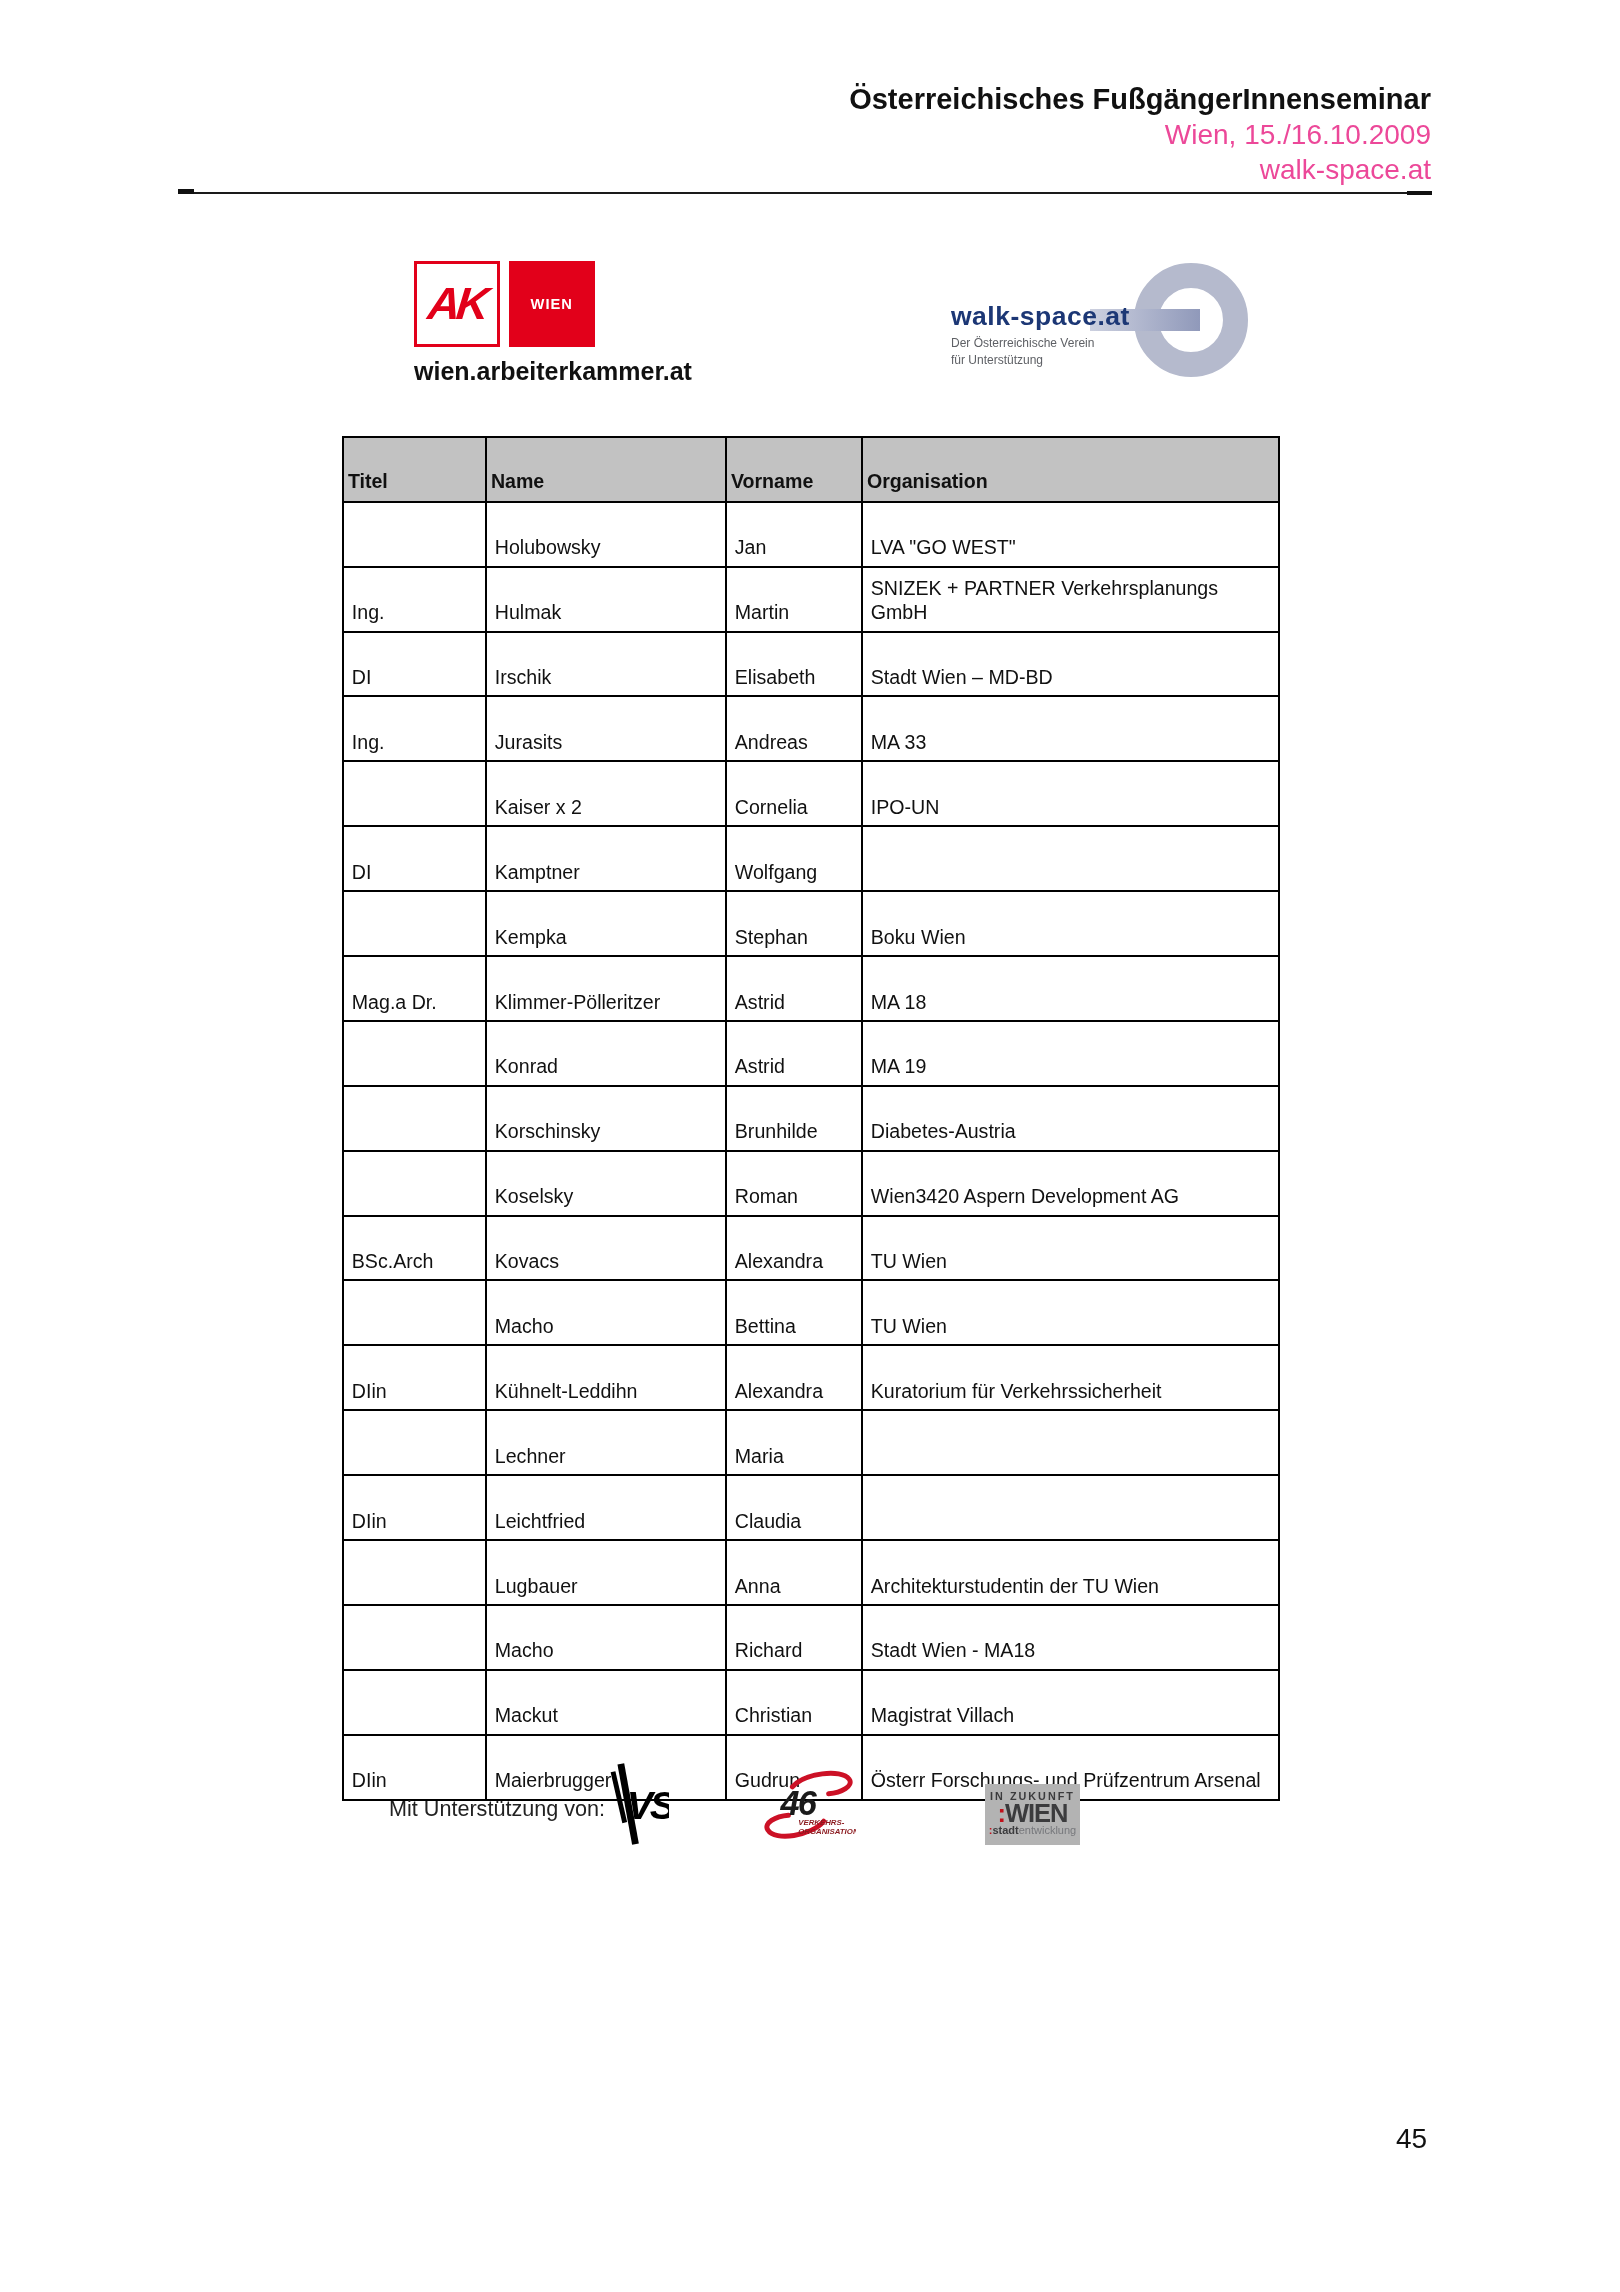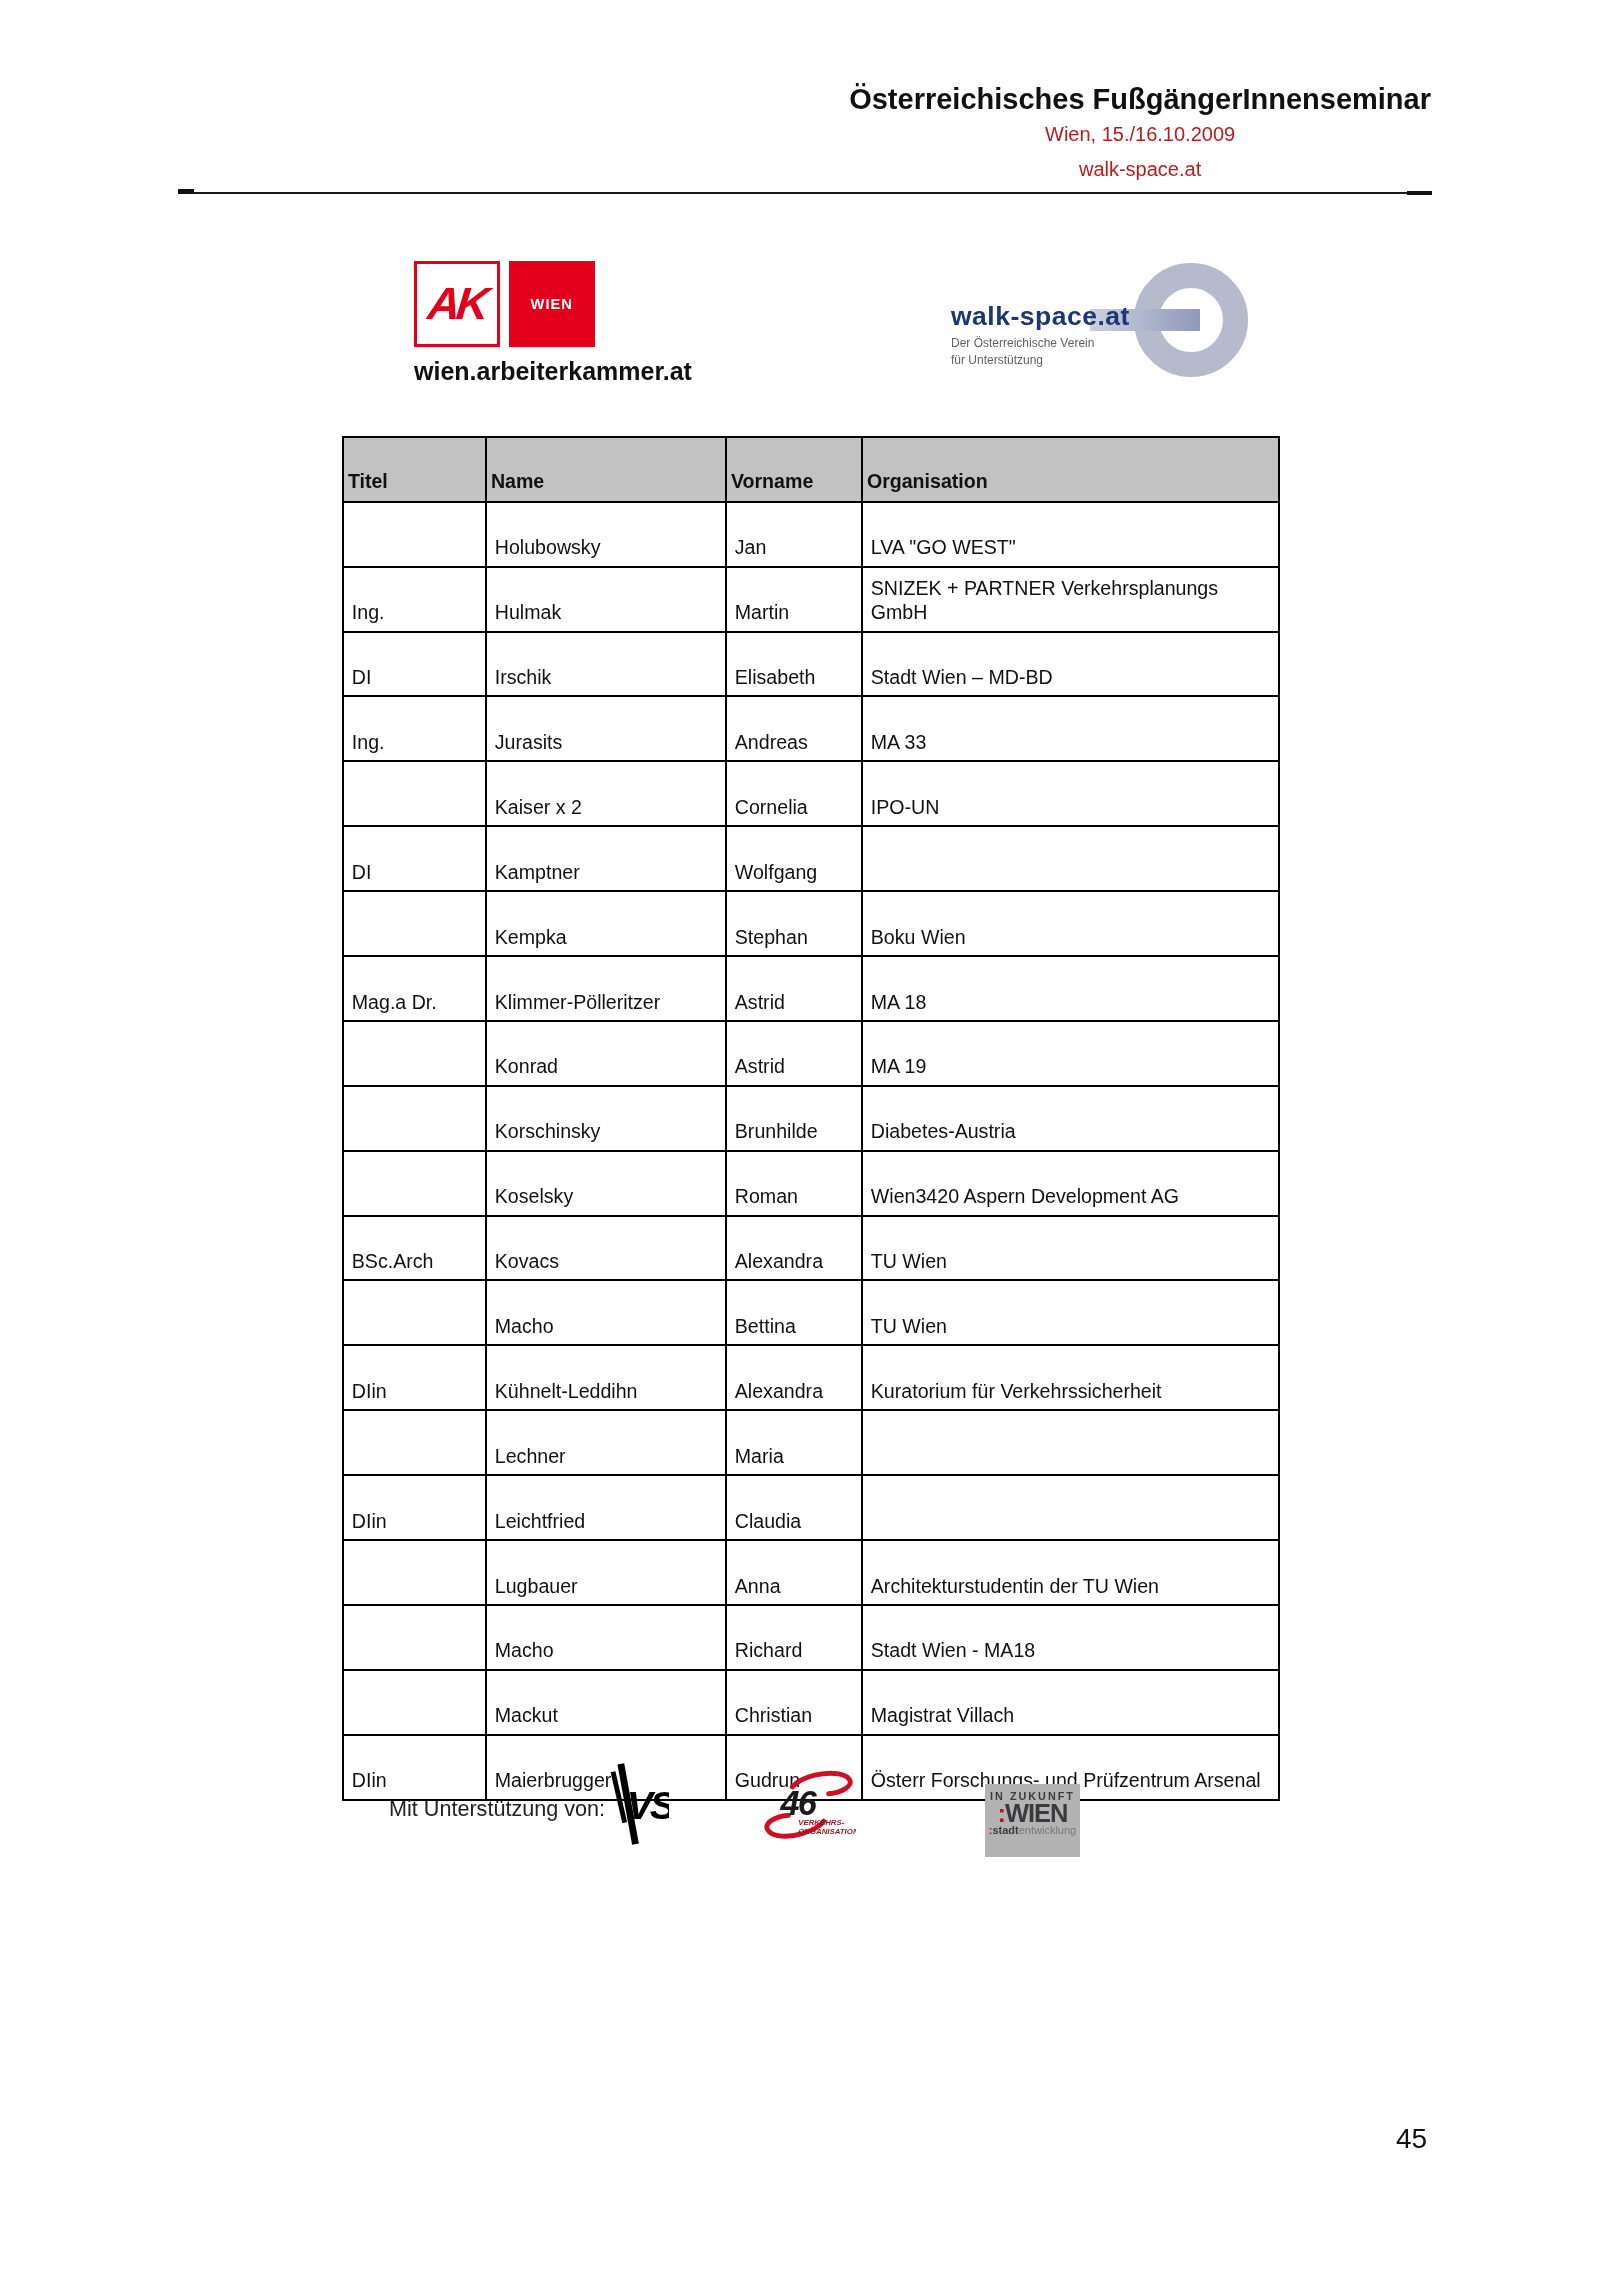--- a/index.html
+++ b/index.html
@@ -4,21 +4,21 @@
 <style>
   html,body { margin:0; padding:0; background:#888; }
   .page {
     position:relative; width:1620px; height:2293px; background:#ffffff;
     font-family:"Liberation Sans", sans-serif; color:#1a1a1a; overflow:hidden;
   }
 
   
   .doc-header { position:absolute; top:82px; right:189px; text-align:right; line-height:35px; }
   .doc-title { font-weight:bold; font-size:29px; color:#111; }
-  .doc-date, .doc-site { font-size:20px; color:#b91c1c;text-align:center; }
+  .doc-date, .doc-site { font-size:28px; color:#ec4899; }
   .header-rule { position:absolute; left:178px; top:192px; width:1254px; height:2px; background:#1a1a1a; }
   .header-rule-dash-left  { position:absolute; left:178px;  top:189px; width:15.7px; height:4.9px; background:#111; }
   .header-rule-dash-right { position:absolute; left:1407px; top:191px; width:24.5px; height:3.9px; background:#111; }
 
   
   .ak-logo { position:absolute; left:414px; top:261px; }
   .ak-squares { display:flex; gap:8.8px; }
   .ak-box-left { width:86px; height:86px; border:3.9px solid #e2001a; background:#fff;
                  display:flex; align-items:center; justify-content:center; box-sizing:border-box; }
   .ak-letters { color:#e2001a; font-weight:bold; font-style:italic; font-size:45px; letter-spacing:-3.9px; transform:skewX(-6deg); }
@@ -43,21 +43,21 @@
                      height:55px; vertical-align:bottom; text-align:left;
                      font-weight:bold; font-size:19.6px; padding:0 3.9px 7.8px; color:#111; }
   .participants td { border:2px solid #000; height:55px; vertical-align:bottom;
                      font-size:19.6px; line-height:24.5px; padding:2px 5.9px 5.9px 7.8px; color:#111;
                      overflow:hidden; }
 
   
   .support-label { position:absolute; left:389px; top:1796px; font-size:21.6px; color:#222; }
   .vsf-logo  { position:absolute; left:600px;  top:1762px; }
   .logo-46   { position:absolute; left:763px;  top:1770px; }
-  .wien-logo { position:absolute; left:985px; top:1784px; width:95px; height:73px;
+  .wien-logo { position:absolute; left:985px; top:1784px; width:95px; height:61px;
                background:#b3b3b3; text-align:center; }
   .wz-line1 { margin-top:6.9px; font-size:10.8px; font-weight:bold; color:#3b3b3d; letter-spacing:2px; line-height:10.8px; }
   .wz-line2 { font-size:25.5px; font-weight:bold; color:#3b3b3d; line-height:23.5px; letter-spacing:-1px; }
   .wz-line2 .red { color:#c1121c; }
   .wz-line3 { font-size:11px; line-height:10.8px; color:#77787c; }
   .wz-line3 .red { color:#c1121c; font-weight:bold; }
   .wz-line3 .bold { color:#3b3b3d; font-weight:bold; }
 
   .page-number { position:absolute; left:1396px; top:2123px; font-size:28px; color:#111; }
 </style>

